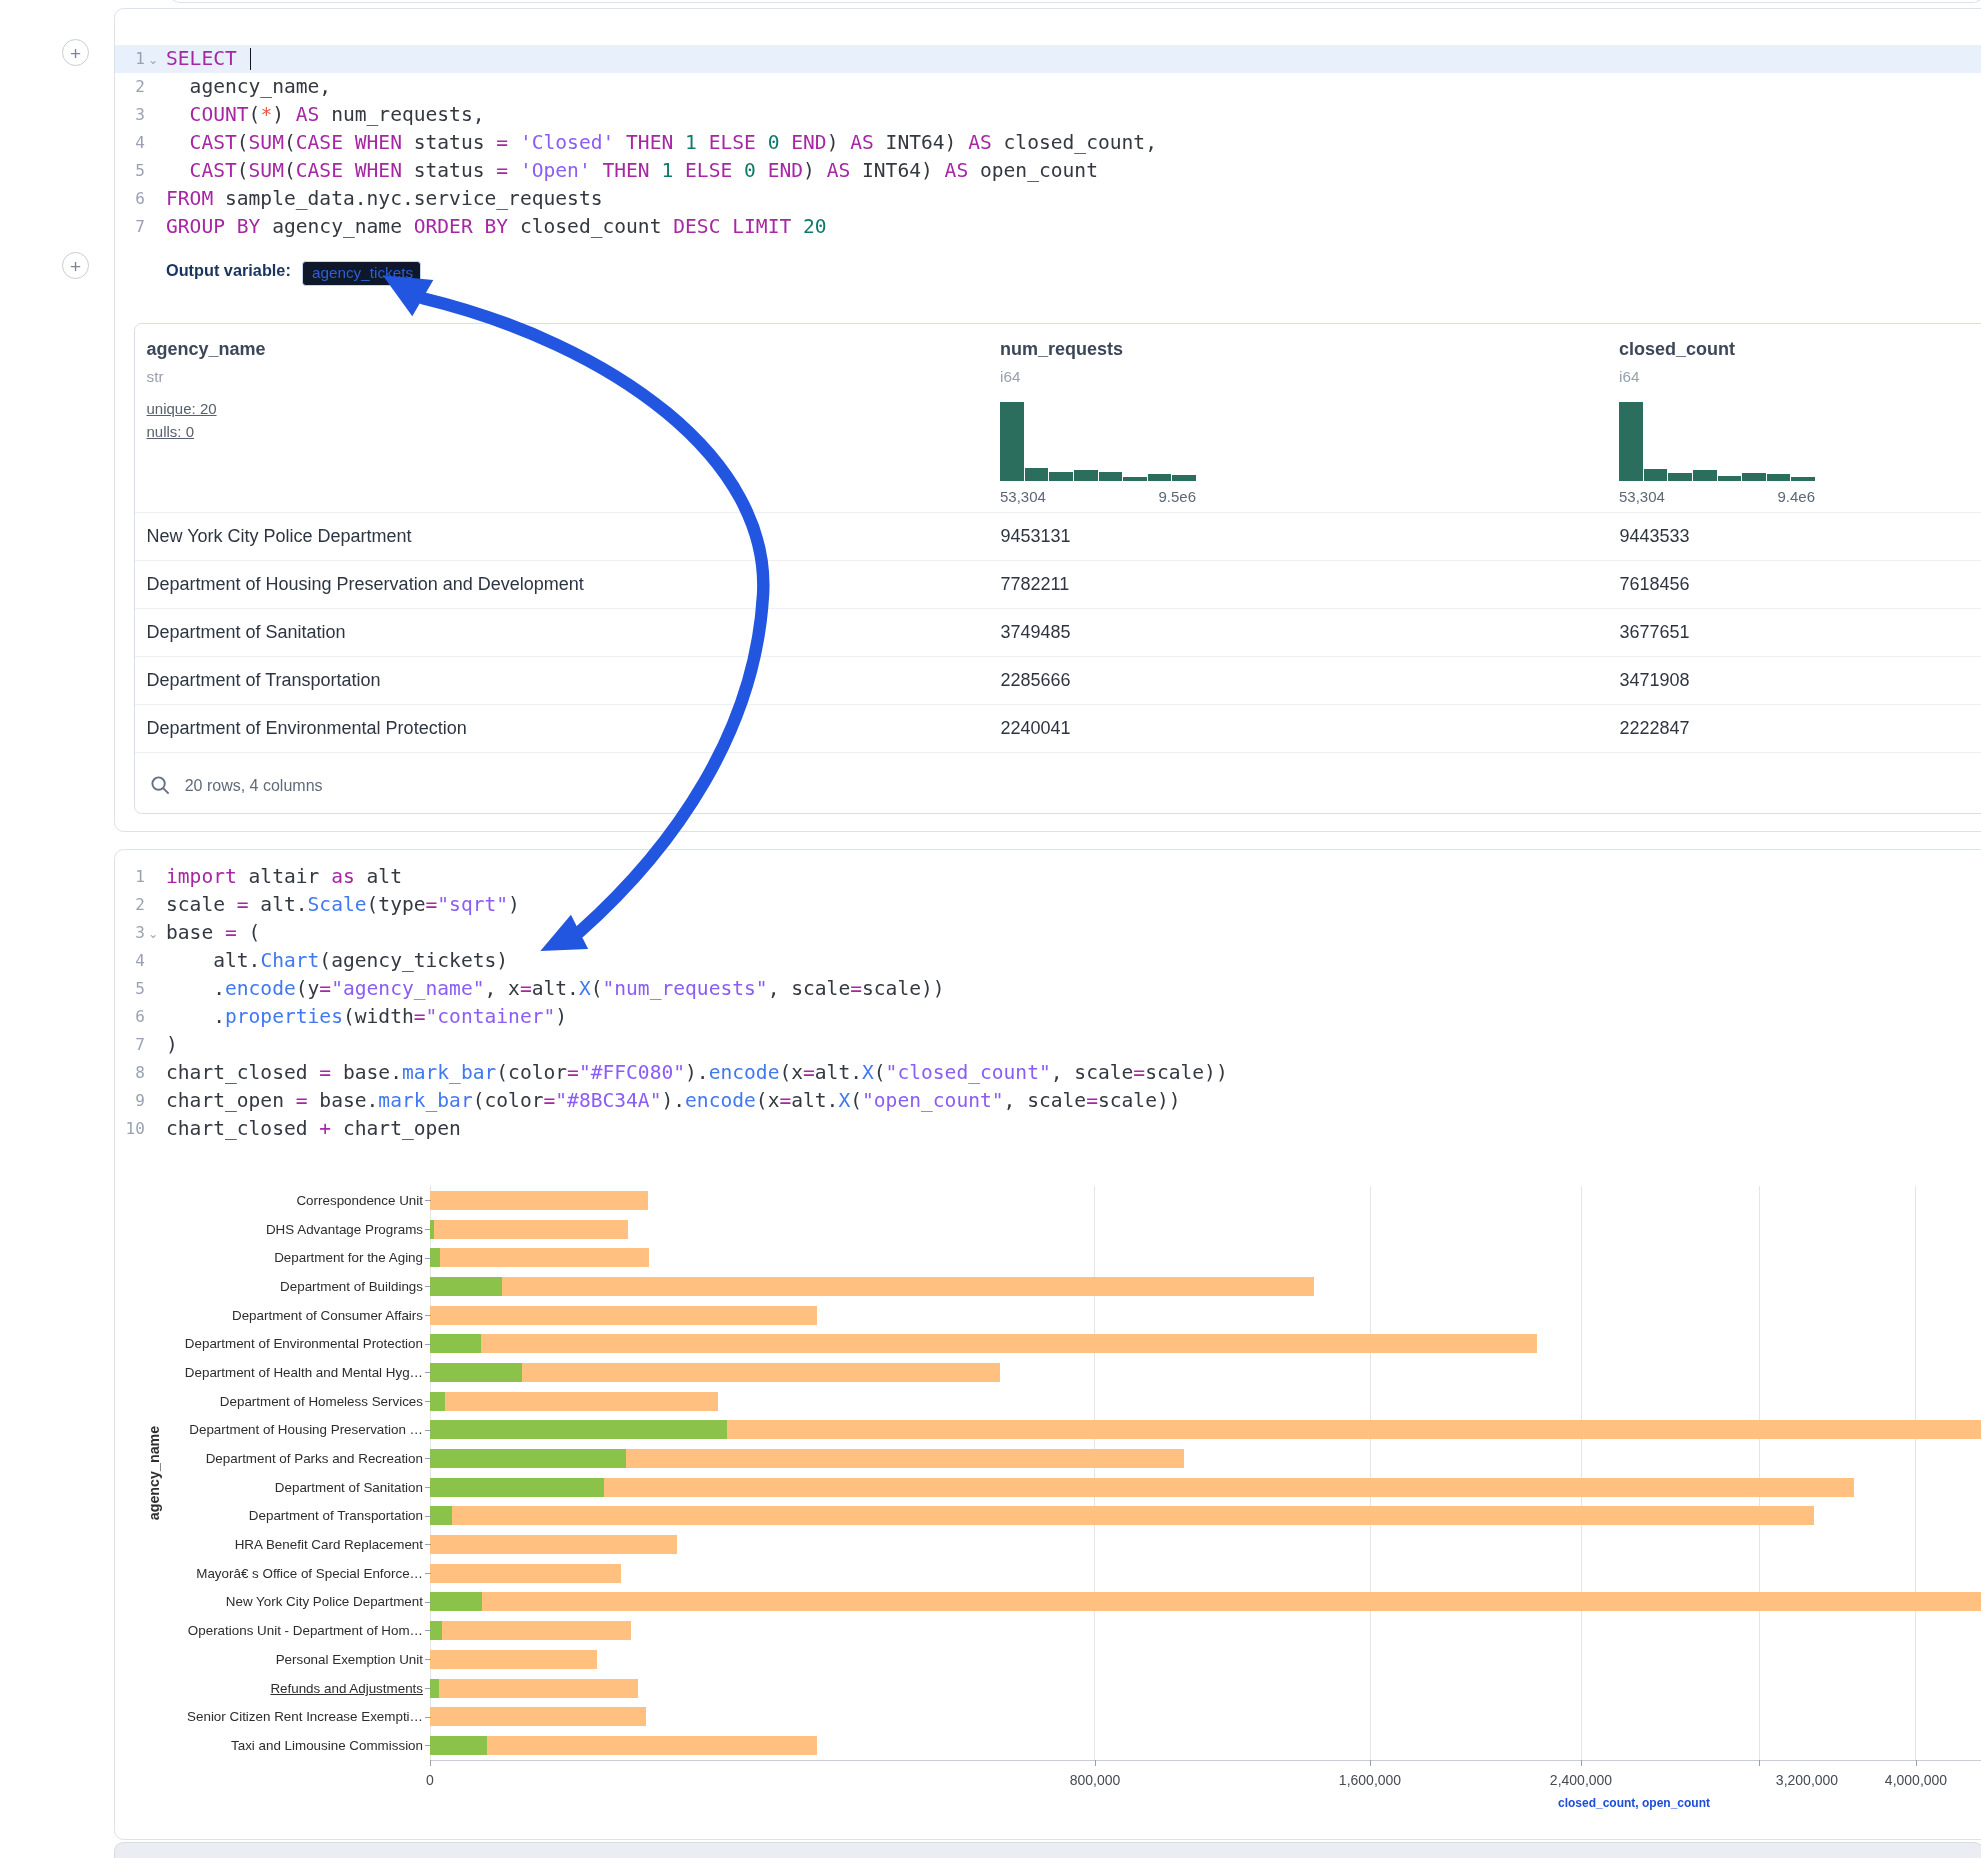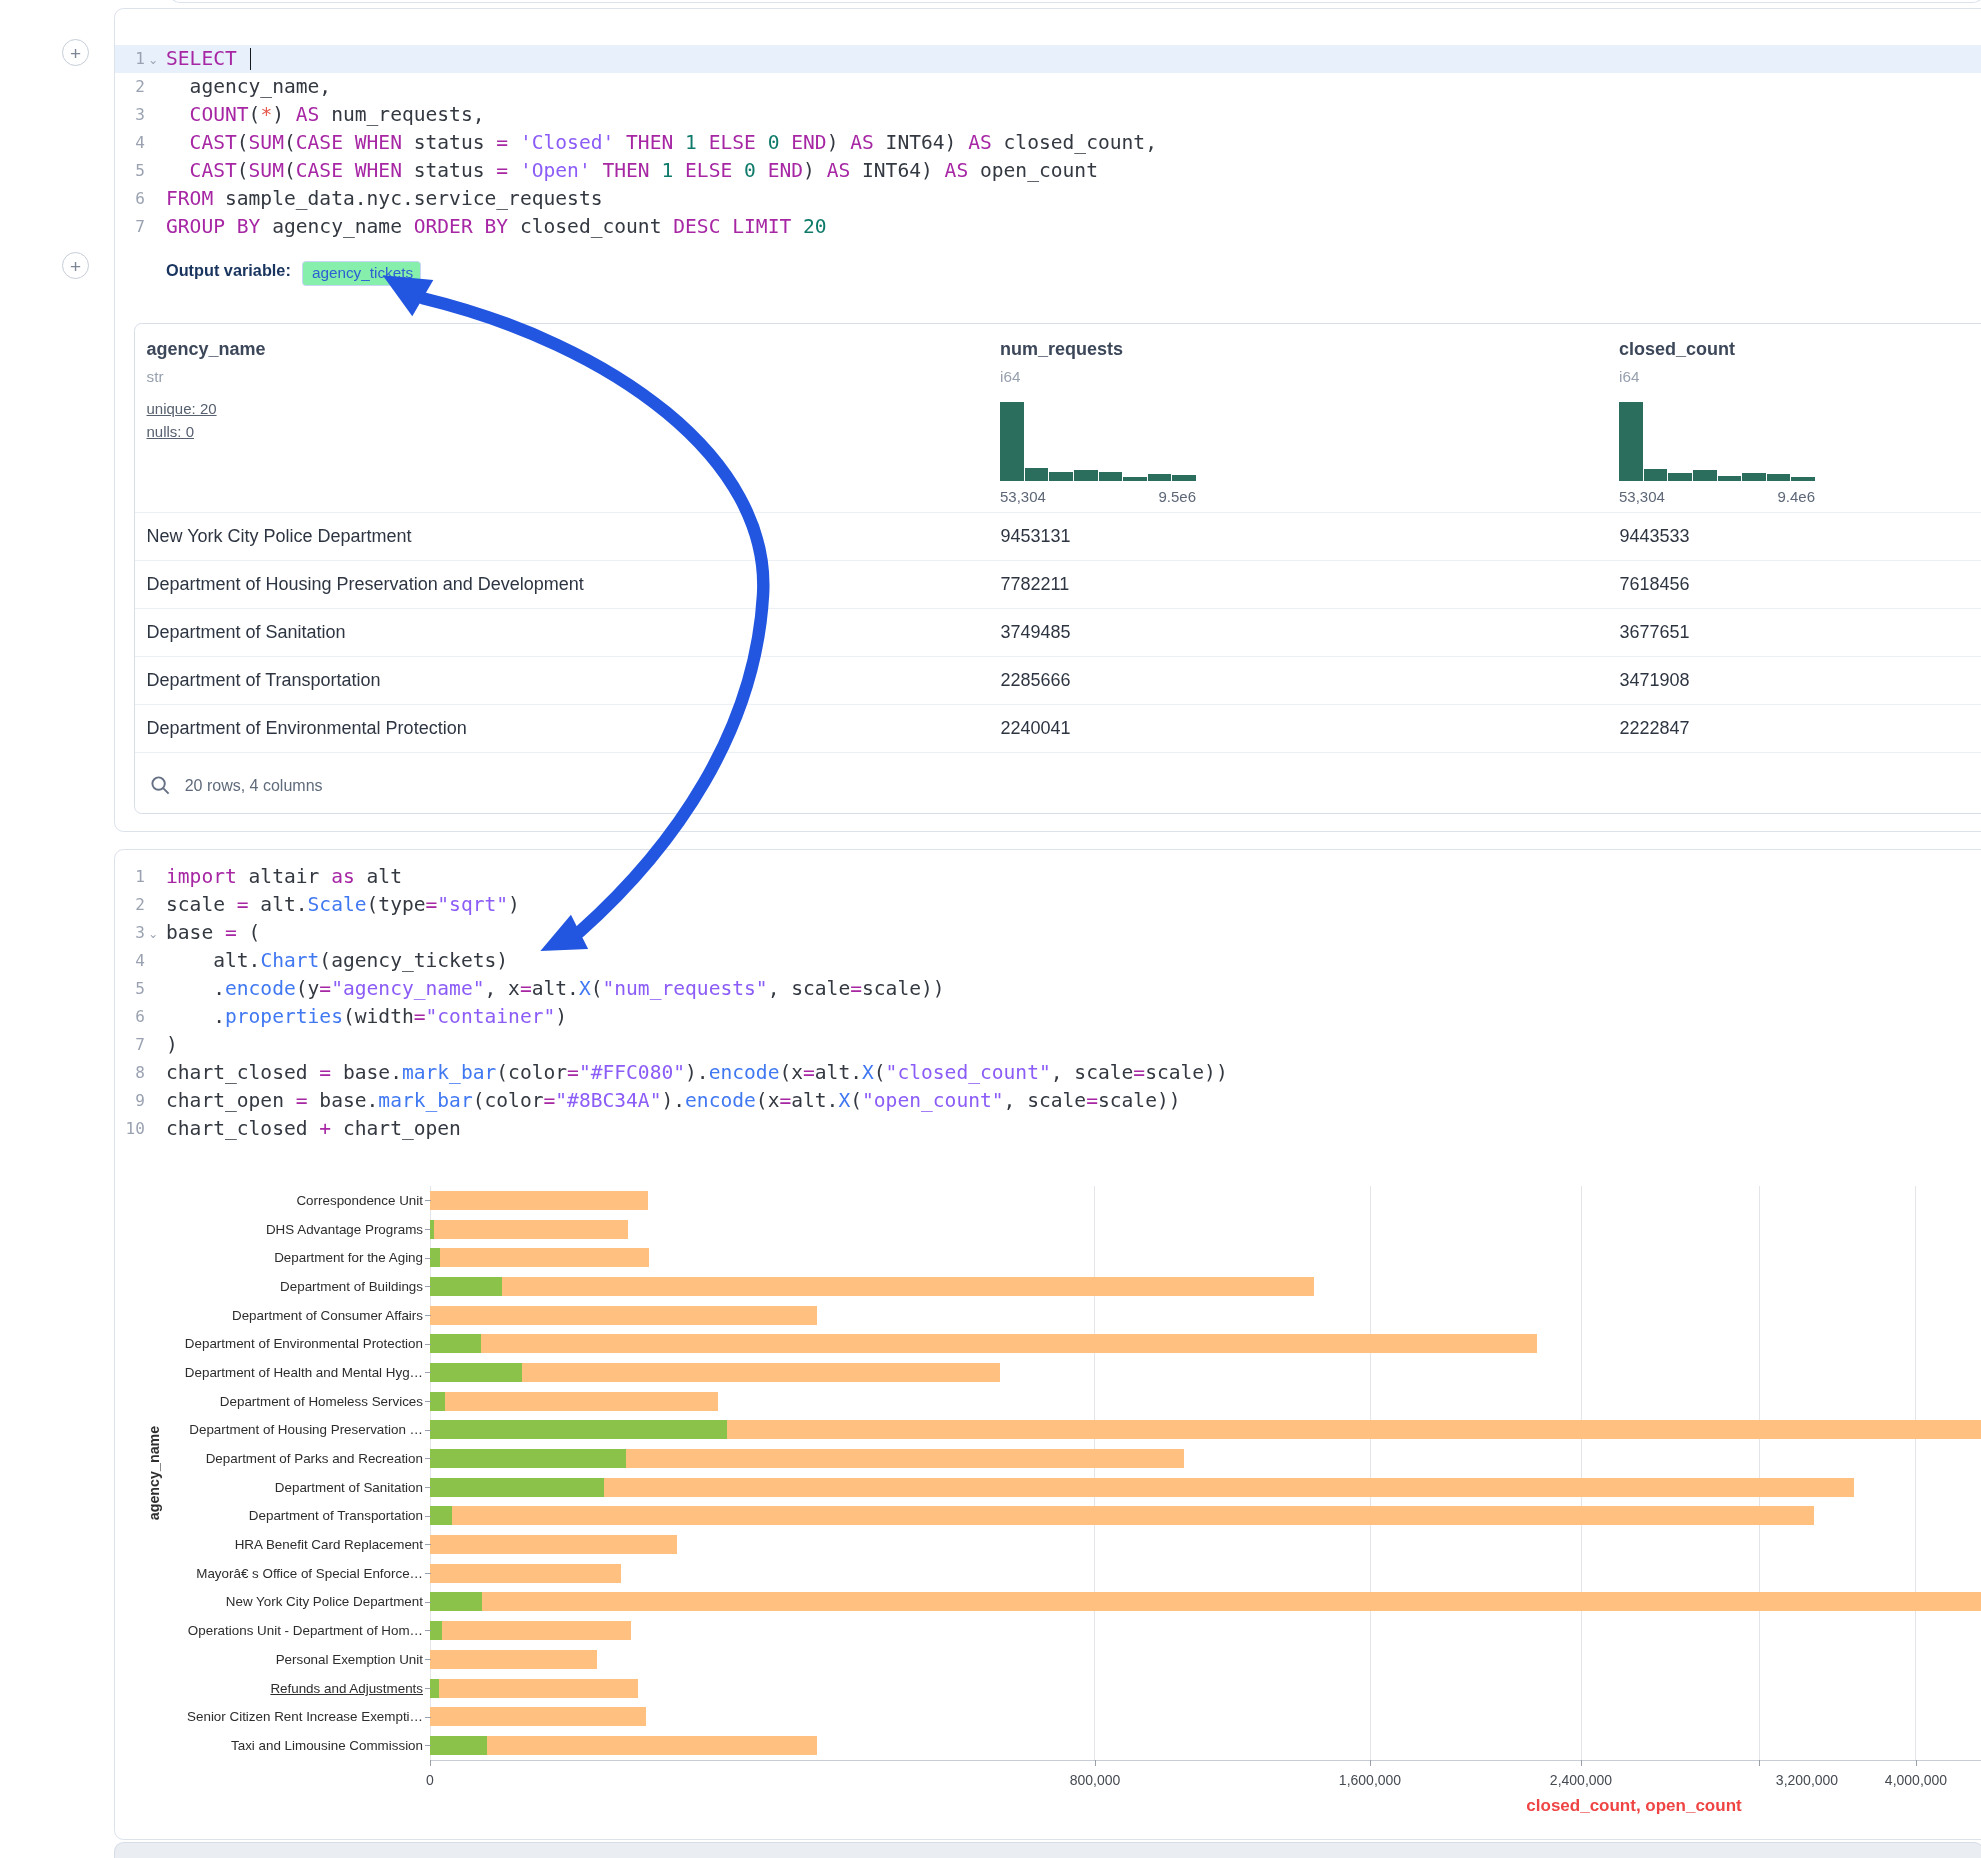--- a/index.html
+++ b/index.html
@@ -32,21 +32,21 @@
   .tk-str{color:#8b5cf6;}
   .tk-num{color:#0e7a6a;}
   .tk-op{color:#a626a4;}
   .tk-fn{color:#4078f2;}
   .tk-star{color:#e45649;}
   .tk-plain{color:#333841;}
   .tk-cursor{display:inline-block;width:1.9px;height:22px;background:#15181d;vertical-align:middle;margin-left:1px;}
 
   #output-row{position:absolute;left:51px;top:252px;display:flex;align-items:flex-start;gap:11.5px;}
   #output-label{font-size:16.3px;font-weight:bold;color:#19355f;}
-  #output-chip{font-size:15.3px;color:#2e5fd3;background:#86efac;border:1px solid #c7d6f3;
+  #output-chip{font-size:15.3px;color:#2e5fd3;background:#0f172a;border:1px solid #c7d6f3;
     border-radius:3.8px;padding:2.9px 8.6px;max-width:99px;overflow:hidden;white-space:nowrap;cursor:pointer;}
 
   #table-card{position:absolute;left:19px;top:314px;width:1874px;height:489px;
     border:1px solid #d8dee8;border-radius:7.6px;background:#fff;}
   #t-header{position:relative;height:188px;border-bottom:1px solid #eceff3;}
   .t-col-title{position:absolute;top:15.3px;font-size:18px;font-weight:bold;color:#3c4759;}
   .t-col-type{position:absolute;top:44px;font-size:15.3px;color:#97a0ae;}
   .t-stat{position:absolute;font-size:15px;color:#57606f;text-decoration:underline;}
   .hist{position:absolute;top:76px;width:196px;height:81px;display:flex;align-items:flex-end;gap:1px;}
   .hist-bar{flex:1;background:#2c6e5d;}
@@ -60,21 +60,21 @@
 
   #chart{position:absolute;left:0;top:336px;width:1902px;height:631px;}
   #plot{position:absolute;left:315px;top:0;width:1587px;height:574px;overflow:hidden;}
   .gridline{position:absolute;top:0;width:1px;height:574px;background:#e3e5e9;}
   .bar-row{position:absolute;left:0;height:29px;width:100%;}
   .bar{position:absolute;top:4.8px;height:19px;left:0;}
   #x-axis{position:absolute;left:315px;top:574px;width:1587px;height:1px;background:#c9ced6;}
   .x-tick{position:absolute;top:574px;width:1px;height:5.7px;background:#9aa0a8;}
   .x-label{position:absolute;top:586px;transform:translateX(-50%);font-size:14px;color:#454a52;white-space:nowrap;}
   #x-title{position:absolute;left:1519px;top:610px;transform:translateX(-50%);
-    font-size:17px;font-weight:bold;color:#ef4444;}
+    font-size:12px;font-weight:bold;color:#1d4ed8;}
   .y-label{position:absolute;right:1594px;height:29px;line-height:29px;font-size:13.4px;color:#2d2d2d;white-space:nowrap;}
   .y-tick{position:absolute;left:310px;width:5.7px;height:1px;background:#9aa0a8;}
   #y-title{position:absolute;left:39px;top:287px;transform:translate(-50%,-50%) rotate(-90deg);
     font-size:14.3px;font-weight:bold;color:#2f2f2f;white-space:nowrap;}
 
   #bottom-strip{position:absolute;left:114px;top:1842px;width:1868px;height:19px;
     background:#eaeef3;border:1px solid #d7dde6;border-bottom:none;border-radius:9.6px 9.6px 0 0;}
 
   #arrow-overlay{position:absolute;left:0;top:0;width:1982px;height:1858px;pointer-events:none;}
 </style>

